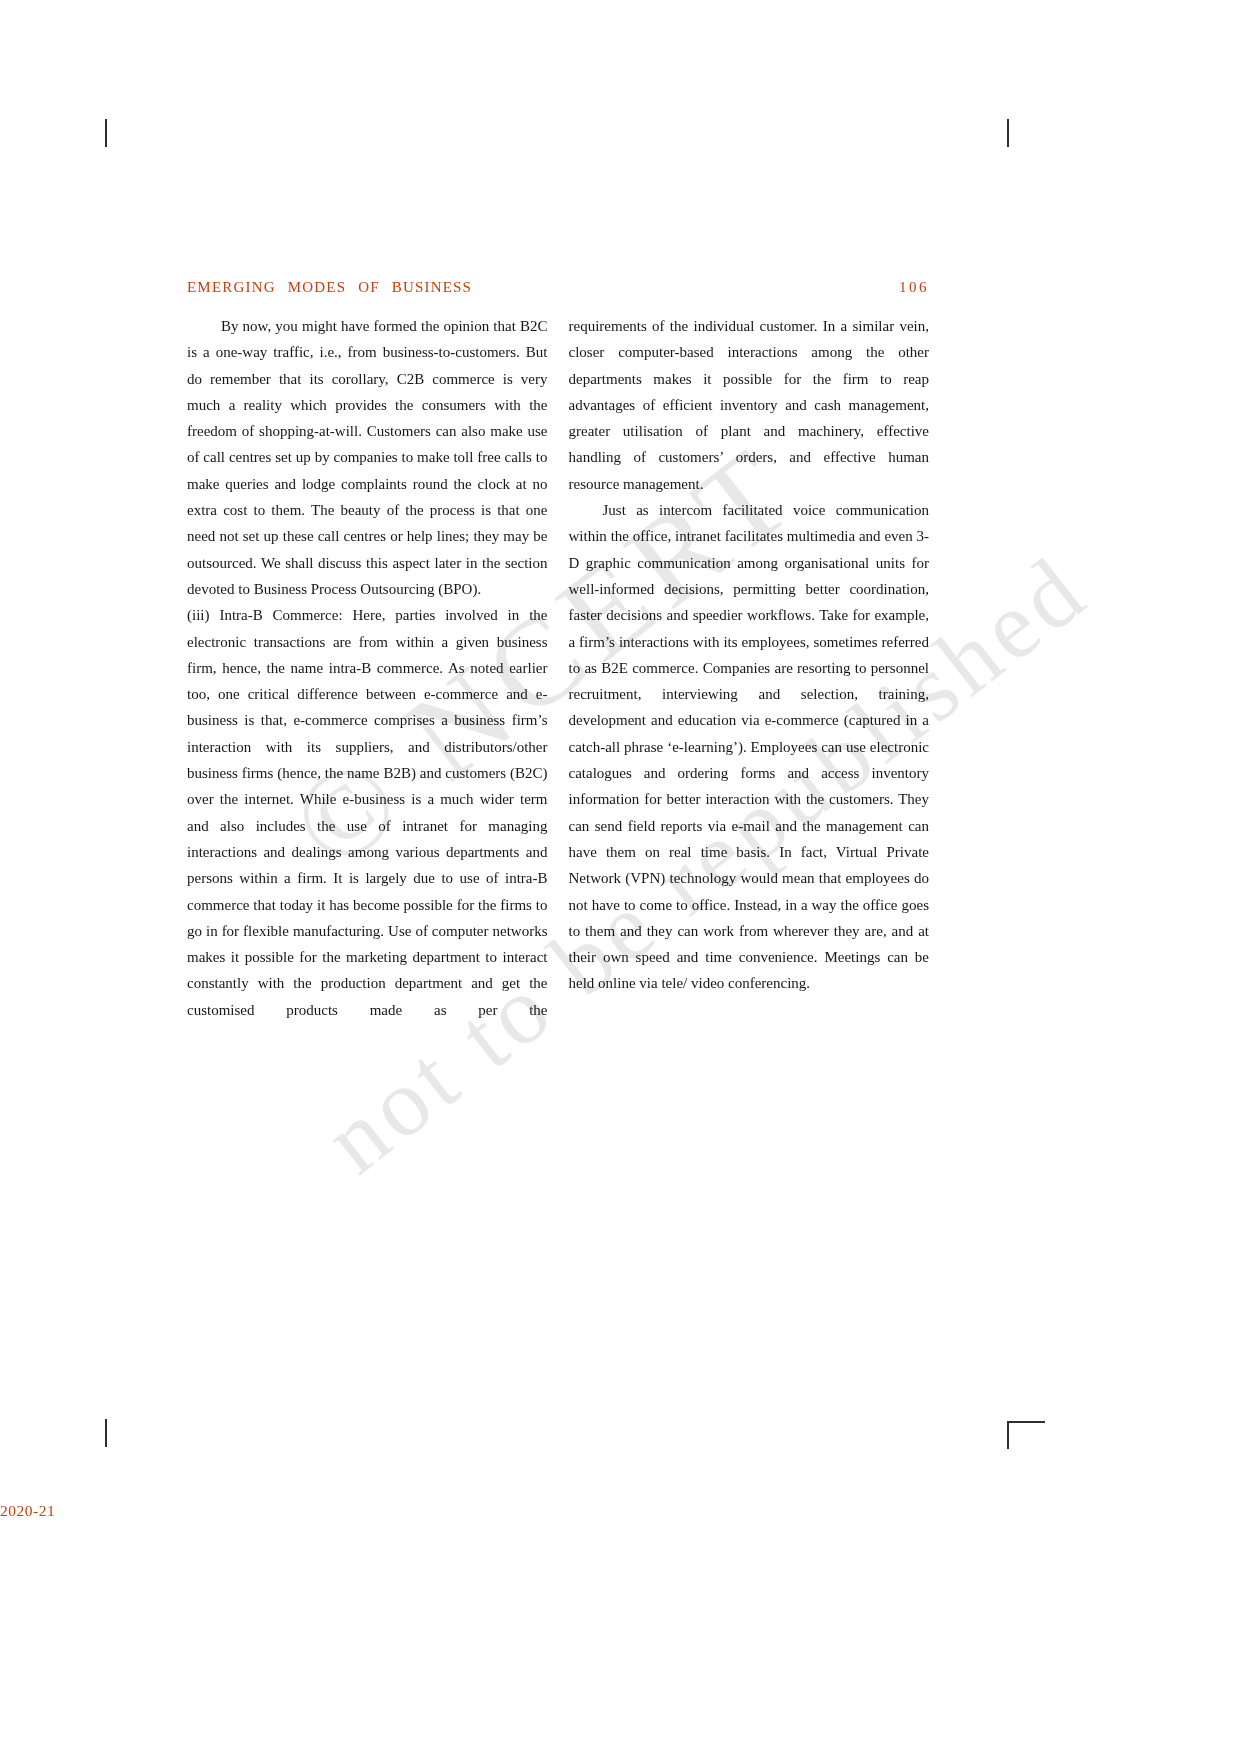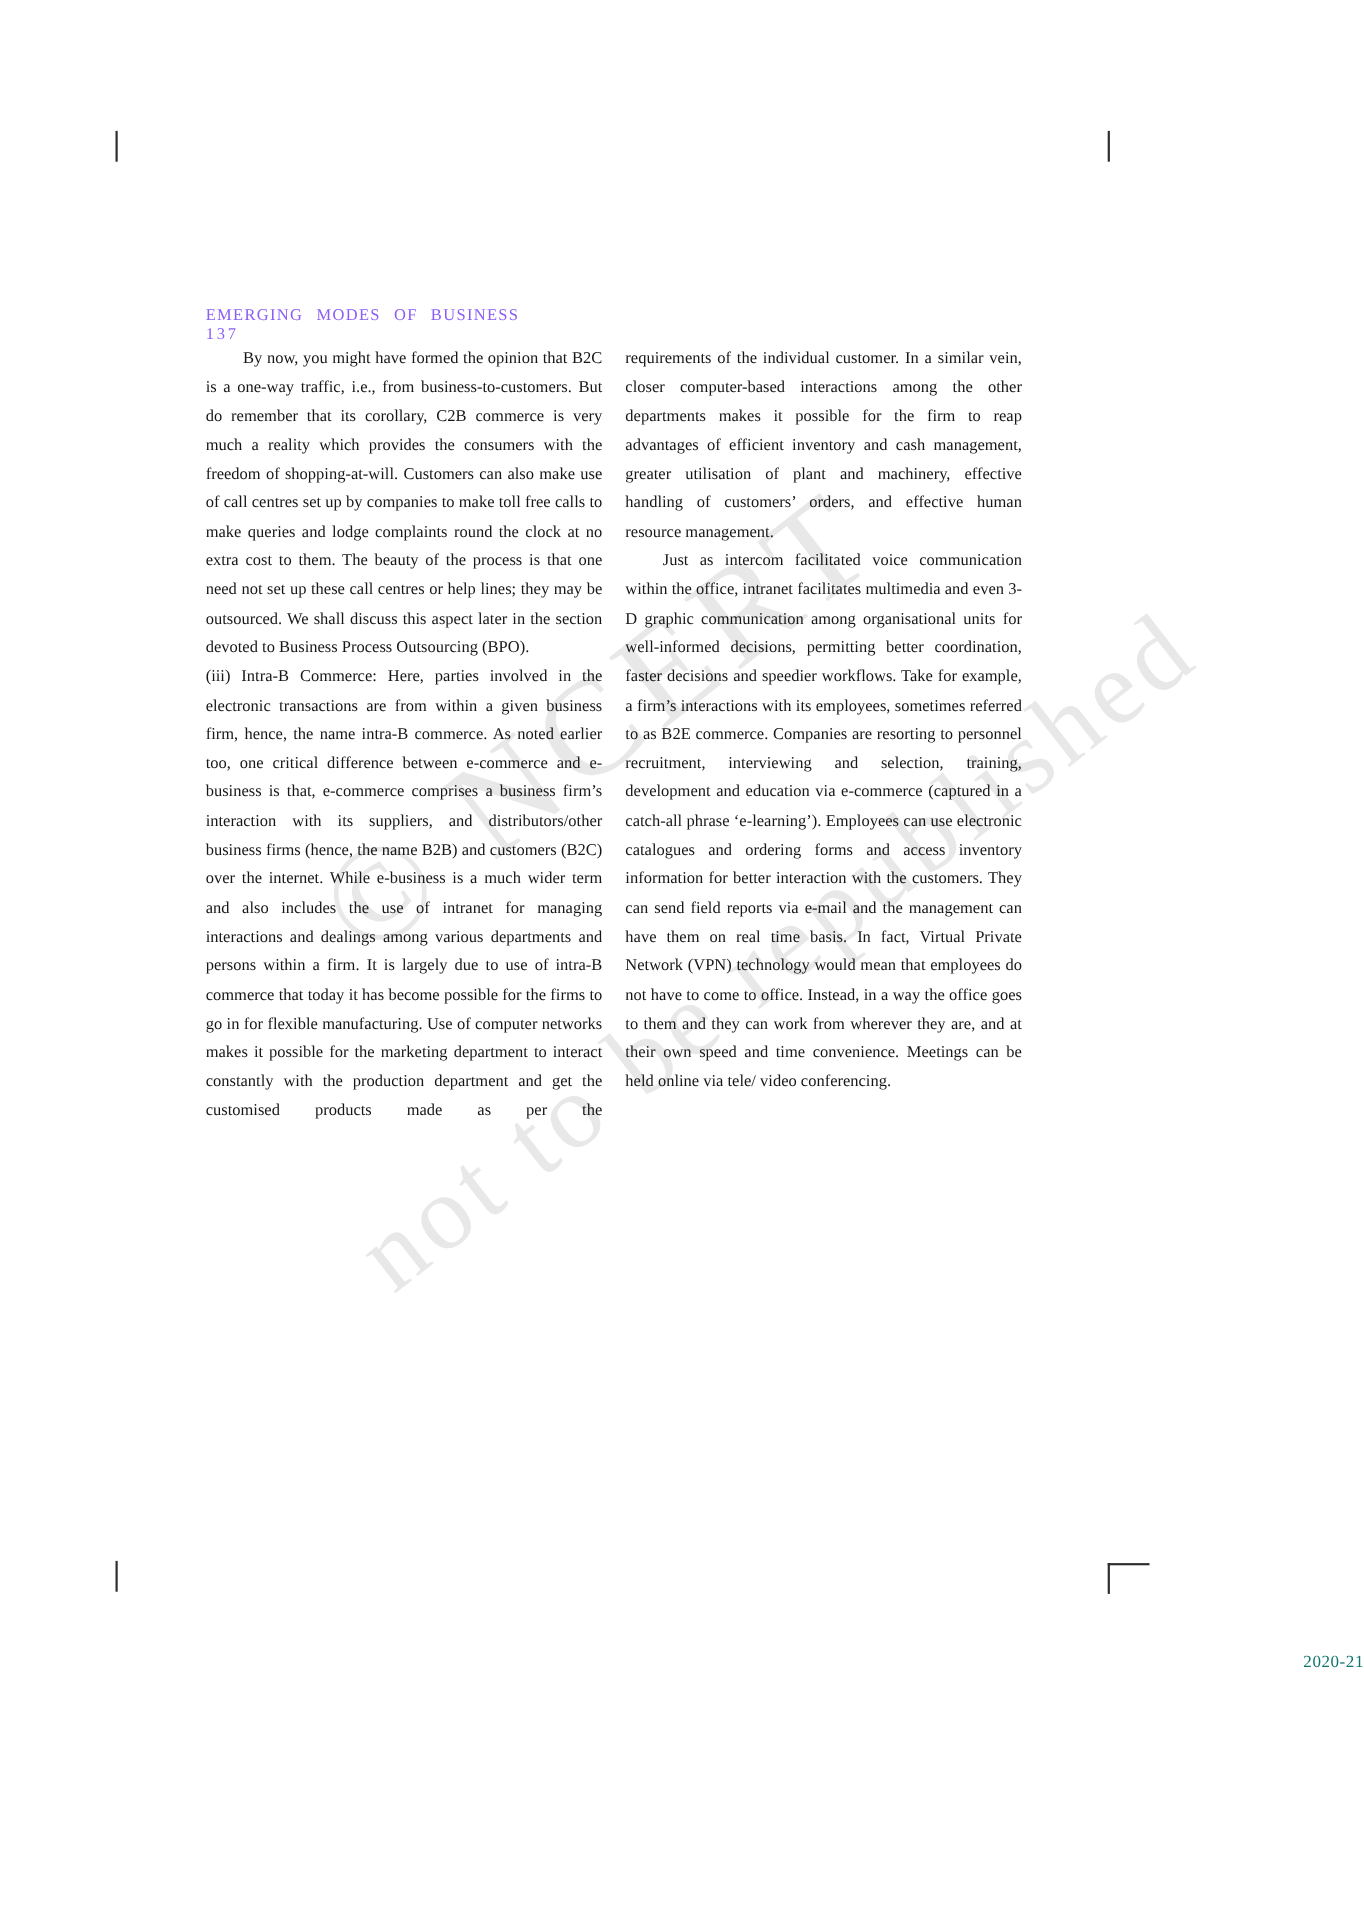--- a/index.html
+++ b/index.html
@@ -32,22 +32,21 @@
   
   .header {
     position: absolute;
     top: 279px;
     left: 187px;
     width: 742px;
     display: flex;
     justify-content: space-between;
     align-items: baseline;
     font-size: 15px;
-    color: #8b5cf6;
-    flex-direction: column;
+    color: #c2410c;
   }
   .running-title { letter-spacing: 1.2px; word-spacing: 7px; }
   .page-number   { letter-spacing: 2.5px; }
 
   
   .columns {
     position: absolute;
     top: 313px;
     left: 187px;
     width: 742px;
@@ -80,42 +79,42 @@
   }
   .wm-line1 { font-size: 125px; letter-spacing: 10px; white-space: nowrap; }
   .wm-line2 { font-size: 96px;  letter-spacing: 6px;  margin-top: 135px; white-space: nowrap; }
 
   
   .footer {
     position: absolute;
     top: 1502px;
     left: 0;
     width: 1240px;
-    text-align: right;
+    text-align: left;
     font-size: 15.5px;
     letter-spacing: 0.5px;
-    color: #0f766e;
+    color: #c2410c;
   }
 </style>
 </head>
 <body>
 
 <div class="crop-v" style="left:105px; top:119px;"></div>
 <div class="crop-v" style="left:1007px; top:119px;"></div>
 <div class="crop-v" style="left:105px; top:1419px;"></div>
 <div class="crop-corner" style="left:1007px; top:1421px;"></div>
 
 <div class="watermark">
   <div class="wm-line1">© NCERT</div>
   <div class="wm-line2">not to be republished</div>
 </div>
 
 <div class="header">
   <span class="running-title">EMERGING MODES OF BUSINESS</span>
-  <span class="page-number">137</span>
+  <span class="page-number">106</span>
 </div>
 
 <div class="columns">
   <div class="col">
     <p class="indent">By now, you might have formed the opinion that B2C is a one-way traffic, i.e., from business-to-customers. But do remember that its corollary, C2B commerce is very much a reality which provides the consumers with the freedom of shopping-at-will. Customers can also make use of call centres set up by companies to make toll free calls to make queries and lodge complaints round the clock at no extra cost to them. The beauty of the process is that one need not set up these call centres or help lines; they may be outsourced. We shall discuss this aspect later in the section devoted to Business Process Outsourcing (BPO).</p>
     <p class="stretch-last"><span class="lead-bold">(iii) Intra-B Commerce:</span><span> Here, parties involved in the electronic transactions are from within a given business firm, hence, the name intra-B commerce. As noted earlier too, one critical difference between e-commerce and e-business is that, e-commerce comprises a business firm’s interaction with its suppliers, and distributors/other business firms (hence, the name B2B) and customers (B2C) over the internet. While e-business is a much wider term and also includes the use of intranet for managing interactions and dealings among various departments and persons within a firm. It is largely due to use of intra-B commerce that today it has become possible for the firms to go in for flexible manufacturing. Use of computer networks makes it possible for the marketing department to interact constantly with the production department and get the customised products made as per the</span></p>
   </div>
   <div class="col">
     <p>requirements of the individual customer. In a similar vein, closer computer-based interactions among the other departments makes it possible for the firm to reap advantages of efficient inventory and cash management, greater utilisation of plant and machinery, effective handling of customers’ orders, and effective human resource management.</p>
     <p class="indent">Just as intercom facilitated voice communication within the office, intranet facilitates multimedia and even 3-D graphic communication among organisational units for well-informed decisions, permitting better coordination, faster decisions and speedier workflows. Take for example, a firm’s interactions with its employees, sometimes referred to as B2E commerce.  Companies are resorting to personnel recruitment, interviewing and selection, training, development and education via e-commerce (captured in a catch-all phrase ‘e-learning’). Employees can use electronic catalogues and ordering forms and access inventory information for better interaction with the customers. They can send field reports via e-mail and the management can have them on real time basis. In fact, Virtual Private Network (VPN) technology would mean that employees do not have to come to office. Instead, in a way the office goes to them and they can work from wherever they are, and at their own speed and time convenience. Meetings can be held online via tele/ video conferencing.</p>

